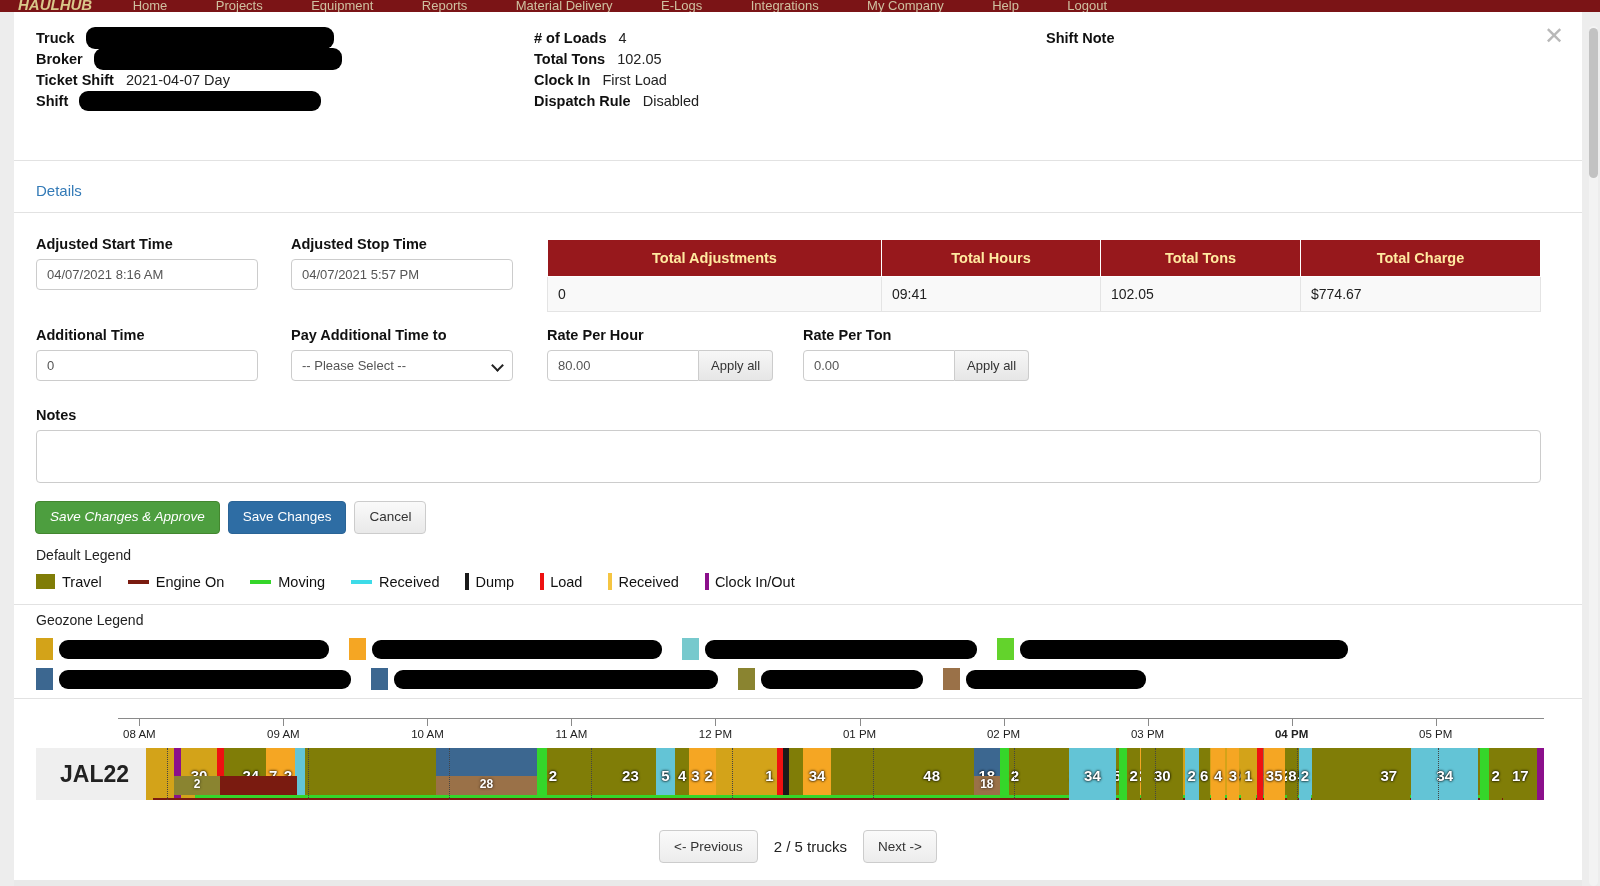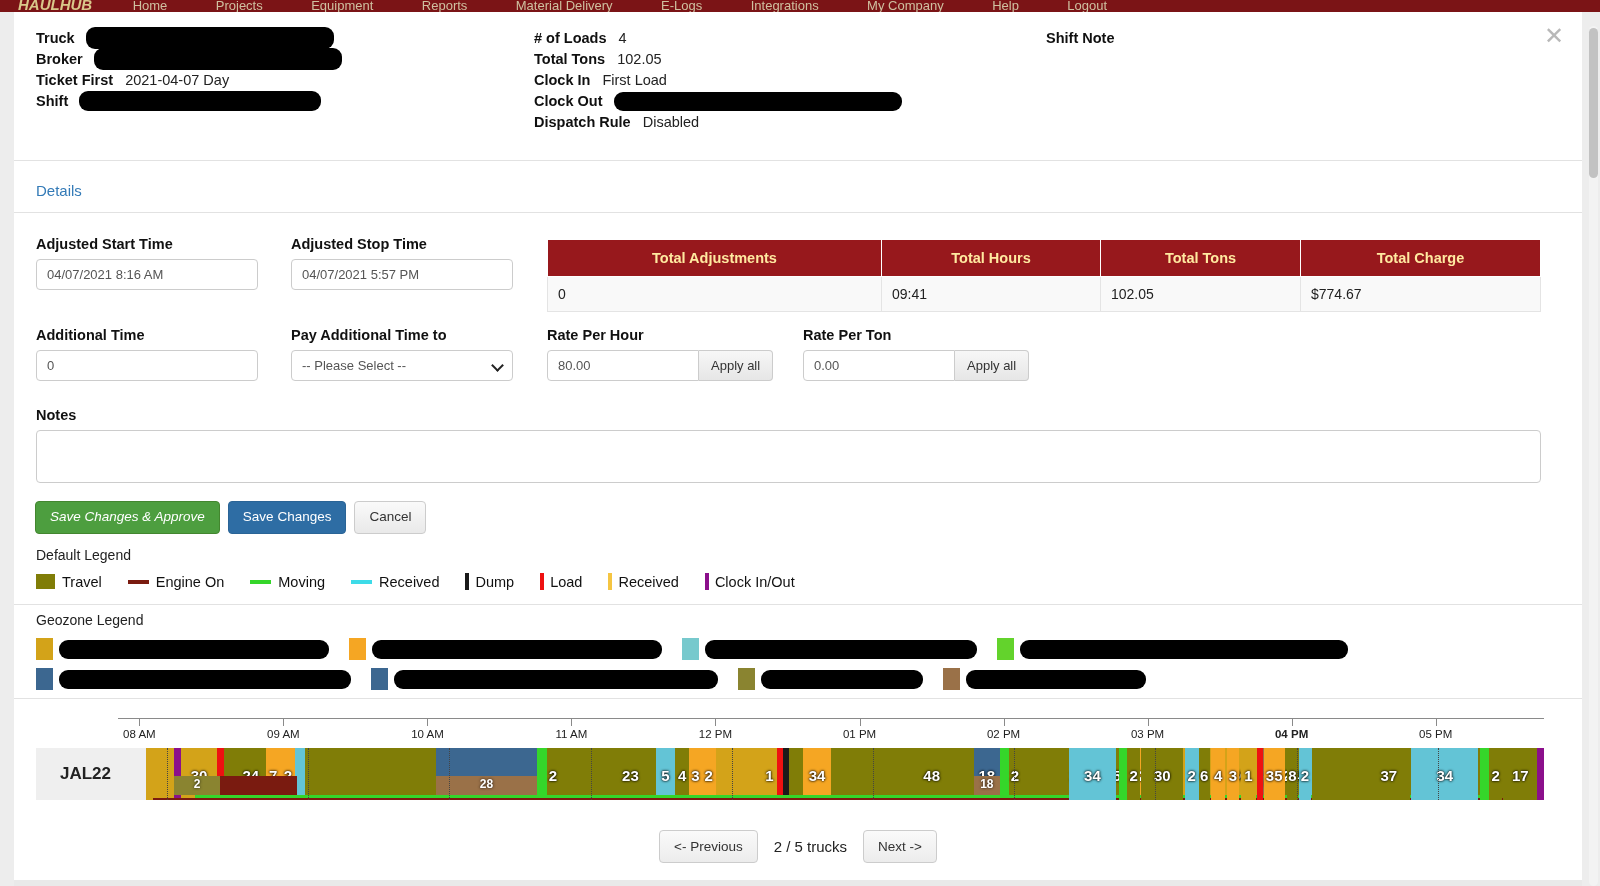--- a/index.html
+++ b/index.html
@@ -155,21 +155,21 @@
     transform: translateX(-50%); white-space: nowrap;
   }
   .bar-zone { position: relative; margin-top: 0; }
   .grid-line {
     position: absolute; top: 0; bottom: 0; width: 0;
     border-left: 1px dotted #444;
   }
   .row-strip { position: relative; display: flex; height: 52px; background: #efefef; }
   .truck-cell {
     width: 110px; flex: none; display: flex; align-items: center; padding-left: 24px;
-    font-size: 17px; font-weight: bold; color: #222; background: #efefef;
+    font-size: 23px; font-weight: bold; color: #222; background: #efefef;
   }
   .track { position: relative; flex: 1; height: 52px; background: #ffffff; overflow: hidden; }
   .seg { position: absolute; top: 0; height: 52px; }
   .seg .num {
     position: absolute; left: 50%; top: 19px; transform: translateX(-50%);
     color: #fff; font-size: 15px; font-weight: bold; white-space: nowrap;
     text-shadow: 0 0 3px rgba(0,0,0,.85), 0 0 2px rgba(0,0,0,.9);
   }
   .sub {
     position: absolute; bottom: 0; height: 19px;
@@ -227,45 +227,41 @@
       <div class="hdr-col col-a">
         <div class="info-row">
           <span class="info-label">Truck</span>
           <span class="redact" style="width:248px;height:22px"></span>
         </div>
         <div class="info-row">
           <span class="info-label">Broker</span>
           <span class="redact" style="width:248px;height:22px"></span>
         </div>
         <div class="info-row">
-          <span class="info-label">Ticket First</span>
+          <span class="info-label">Ticket Shift</span>
           <span class="info-val">2021-04-07 Day</span>
         </div>
         <div class="info-row">
           <span class="info-label">Shift</span>
           <span class="redact" style="width:242px;height:20px"></span>
         </div>
       </div>
 
       <div class="hdr-col col-b">
         <div class="info-row">
           <span class="info-label"># of Loads</span>
           <span class="info-val">4</span>
         </div>
         <div class="info-row">
           <span class="info-label">Total Tons</span>
           <span class="info-val">102.05</span>
         </div>
         <div class="info-row">
           <span class="info-label">Clock In</span>
           <span class="info-val">First Load</span>
-        </div>
-        <div class="info-row">
-          <span class="info-label">Clock Out</span>
-          <span class="redact" style="width:288px;height:19px"></span>
         </div>
         <div class="info-row">
           <span class="info-label">Dispatch Rule</span>
           <span class="info-val">Disabled</span>
         </div>
       </div>
 
       <div class="hdr-col col-c">
         <div class="info-row">
           <span class="shift-note-title">Shift Note</span>

